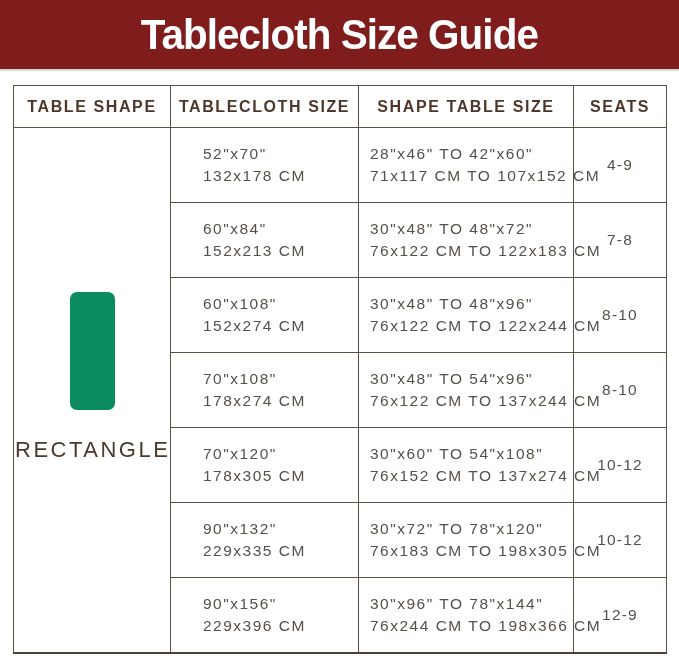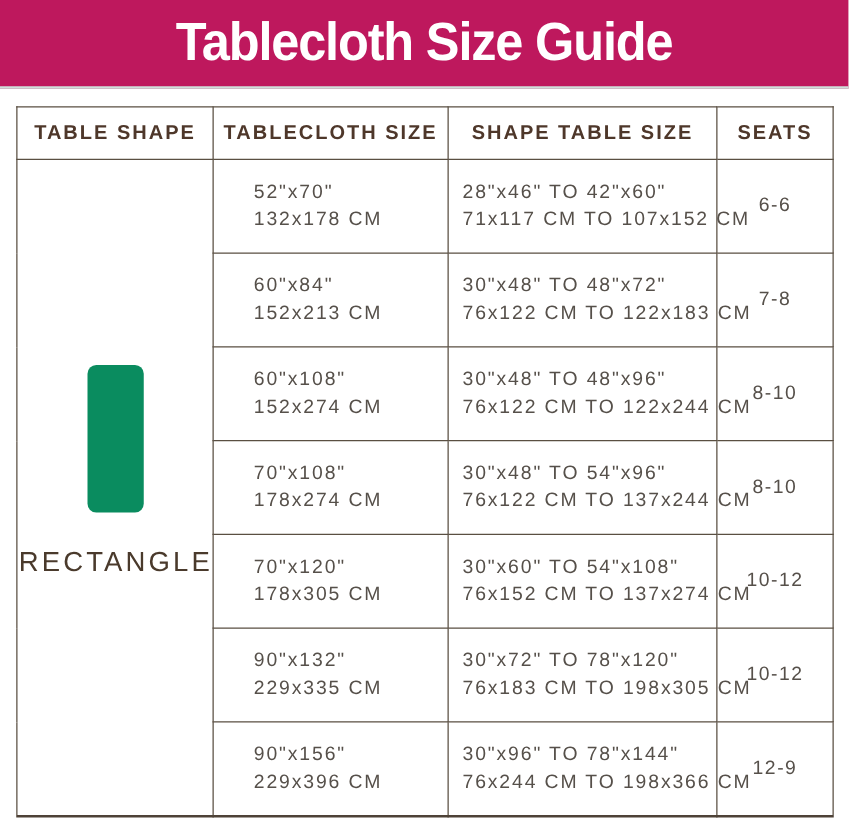--- a/index.html
+++ b/index.html
@@ -10,21 +10,21 @@
   }
   .page {
     width: 679px;
     height: 663px;
     background: #ffffff;
     overflow: hidden;
     position: relative;
   }
   .banner {
     height: 69px;
-    background: #be185d;
+    background: #7f1d1d;
     border-bottom: 2px solid #cfe0da;
     display: flex;
     align-items: center;
     justify-content: center;
   }
   .banner-title {
     color: #ffffff;
     font-size: 43px;
     font-weight: bold;
     letter-spacing: -1px;
@@ -124,21 +124,21 @@
         </div>
       </td>
       <td class="data-cell size-cell">
         <div class="cell-line">52"x70"</div>
         <div class="cell-line">132x178 CM</div>
       </td>
       <td class="data-cell fits-cell">
         <div class="cell-line">28"x46" TO 42"x60"</div>
         <div class="cell-line">71x117 CM TO 107x152 CM</div>
       </td>
-      <td class="seats-cell">6-6</td>
+      <td class="seats-cell">4-9</td>
     </tr>
     <tr>
       <td class="data-cell size-cell">
         <div class="cell-line">60"x84"</div>
         <div class="cell-line">152x213 CM</div>
       </td>
       <td class="data-cell fits-cell">
         <div class="cell-line">30"x48" TO 48"x72"</div>
         <div class="cell-line">76x122 CM TO 122x183 CM</div>
       </td>

